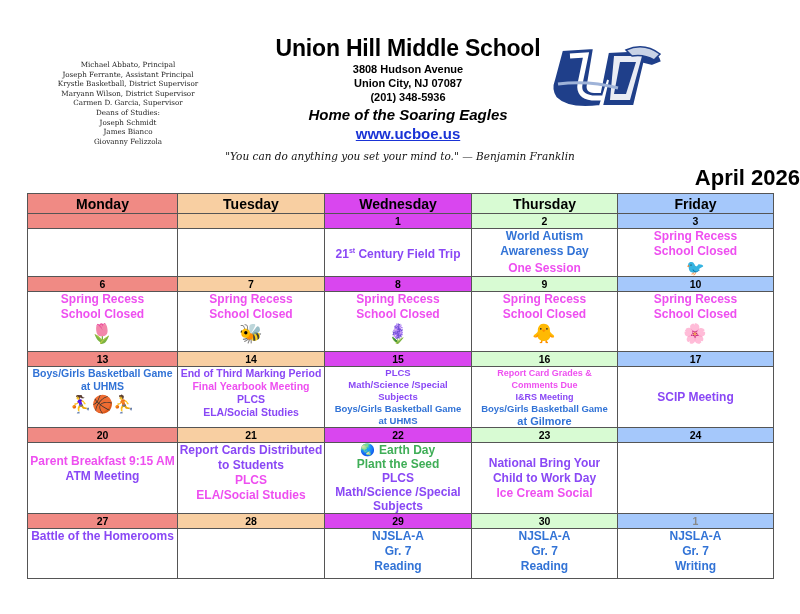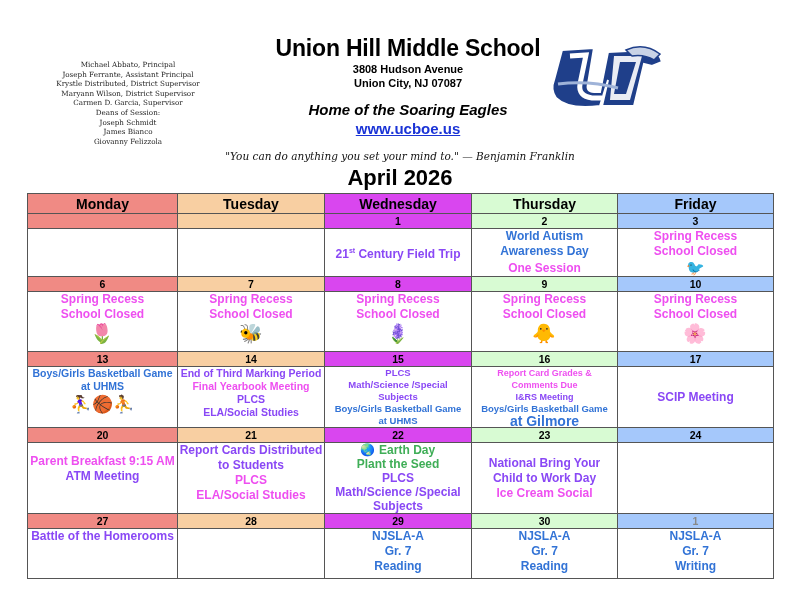--- a/index.html
+++ b/index.html
@@ -1,57 +1,58 @@
 <!DOCTYPE html>
 <html><head>
 <meta charset="utf-8">
 <style>
   html,body{margin:0;padding:0;background:#fff;}
   body{width:800px;height:614px;position:relative;overflow:hidden;font-family:"Liberation Sans",sans-serif;}
   .staff{position:absolute;left:28px;top:60px;width:200px;text-align:center;font-family:"DejaVu Serif",serif;font-size:7.2px;line-height:9.6px;color:#222;}
   .hdr{position:absolute;left:238px;top:34px;width:340px;text-align:center;}
   .school{font-size:23px;font-weight:bold;color:#000;line-height:28px;letter-spacing:-0.2px;}
   .addr{font-size:11px;font-weight:bold;line-height:14px;color:#000;}
-  .motto{font-size:15px;font-weight:bold;font-style:italic;line-height:19px;margin-top:10px;}
+  .motto{font-size:15px;font-weight:bold;font-style:italic;line-height:19px;margin-top:1px;}
   .web{font-size:15px;font-weight:bold;color:#1a33d6;text-decoration:underline;line-height:19px;}
   .quote{position:absolute;left:0;width:800px;top:150px;text-align:center;font-family:"DejaVu Serif",serif;font-style:italic;font-size:10.5px;color:#111;}
-  .month{position:absolute;left:0;width:800px;top:165px;text-align:center;font-size:22px;font-weight:bold;color:#000;}
+  .month{position:absolute;left:0;width:800px;top:165px;text-align:right;font-size:22px;font-weight:bold;color:#000;}
   .logo{position:absolute;left:548px;top:40px;width:118px;height:76px;}
   table{position:absolute;left:27px;top:193px;border-collapse:collapse;width:746px;table-layout:fixed;}
   td,th{border:1px solid #555;text-align:center;vertical-align:middle;padding:0 1px;overflow:hidden;}
   th{height:19px;font-size:14px;font-weight:bold;color:#000;}
   .dr td{height:14px;font-size:10.5px;font-weight:bold;line-height:13px;color:#000;}
   .c0{background:#f08a84;} .c1{background:#f8cfa2;} .c2{background:#d946ef;} .c3{background:#d8fbd3;} .c4{background:#a5c8fb;}
   .cr td{background:#fff;font-weight:bold;line-height:15px;}
   .pk{color:#ee4ff0;font-size:12px;} .pu{color:#8a48f5;font-size:12px;} .bl{color:#3273d6;font-size:12px;} .gr{color:#3fae57;font-size:12px;}
   .sm{font-size:10.5px;line-height:13px;}
   .emo{font-size:19px;line-height:24px;display:block;}
   .gray{color:#888;}
   .top{vertical-align:top;}
   sup{font-size:7px;}
 </style>
 </head>
 <body>
 
 <div class="staff">
   <div>Michael Abbato, Principal</div>
   <div>Joseph Ferrante, Assistant Principal</div>
-  <div>Krystle Distributed, District Supervisor</div>
+  <div>Krystle Basketball, District Supervisor</div>
   <div>Maryann Wilson, District Supervisor</div>
   <div>Carmen D. Garcia, Supervisor</div>
-  <div>Deans of Session:</div>
+  <div>Deans of Studies:</div>
   <div>Joseph Schmidt</div>
   <div>James Bianco</div>
   <div>Giovanny Felizzola</div>
 </div>
 
 <div class="hdr">
   <div class="school">Union Hill Middle School</div>
   <div class="addr">3808 Hudson Avenue</div>
   <div class="addr">Union City, NJ 07087</div>
+  <div class="addr">(201) 348-5936</div>
   <div class="motto">Home of the Soaring Eagles</div>
   <div class="web">www.ucboe.us</div>
 </div>
 
 <svg class="logo" viewBox="0 0 118 76">
   <path d="M14 10 L46 8 L40 44 Q38 52 46 52 L52 52 L60 12 L100 10 Q112 12 114 22 L104 26 L96 24 L86 66 L54 66 L60 40 L52 66 Q20 70 8 58 Q2 50 6 40 Z" fill="#1f3f8a" stroke="#fff" stroke-width="2"></path>
   <path d="M22 16 L38 15 L32 44 Q30 56 44 58 L54 58" fill="none" stroke="#fff" stroke-width="5"></path>
   <path d="M66 16 L94 16 L82 60 L62 60 Z" fill="#fff" opacity="0.9"></path>
   <path d="M72 22 L88 22 L78 54 L66 54 Z" fill="#1f3f8a"></path>
   <path d="M78 10 Q96 2 112 14 L106 20 Q96 14 84 16 Z" fill="#c9d3e6" stroke="#1f3f8a" stroke-width="1.5"></path>
@@ -160,21 +161,21 @@
       <div class="pu sm" style="font-size:9.5px;line-height:12px">Math/Science /Special</div>
       <div class="pu sm" style="font-size:9.5px;line-height:12px">Subjects</div>
       <div class="bl sm" style="font-size:9.5px;line-height:12px">Boys/Girls Basketball Game</div>
       <div class="bl sm" style="font-size:9.5px;line-height:12px">at UHMS</div>
     </td>
     <td class="top">
       <div class="pk sm" style="font-size:9px;line-height:12px">Report Card Grades &amp;</div>
       <div class="pk sm" style="font-size:9px;line-height:12px">Comments Due</div>
       <div class="pu sm" style="font-size:9px;line-height:12px">I&amp;RS Meeting</div>
       <div class="bl sm" style="font-size:9.5px;line-height:12px">Boys/Girls Basketball Game</div>
-      <div class="bl sm" style="font-size:14px;line-height:12px">at Gilmore</div>
+      <div class="bl sm" style="font-size:11px;line-height:12px">at Gilmore</div>
     </td>
     <td>
       <div class="pu">SCIP Meeting</div>
     </td>
   </tr>
 
   <tr class="dr">
     <td class="c0">20</td>
     <td class="c1">21</td>
     <td class="c2">22</td>

